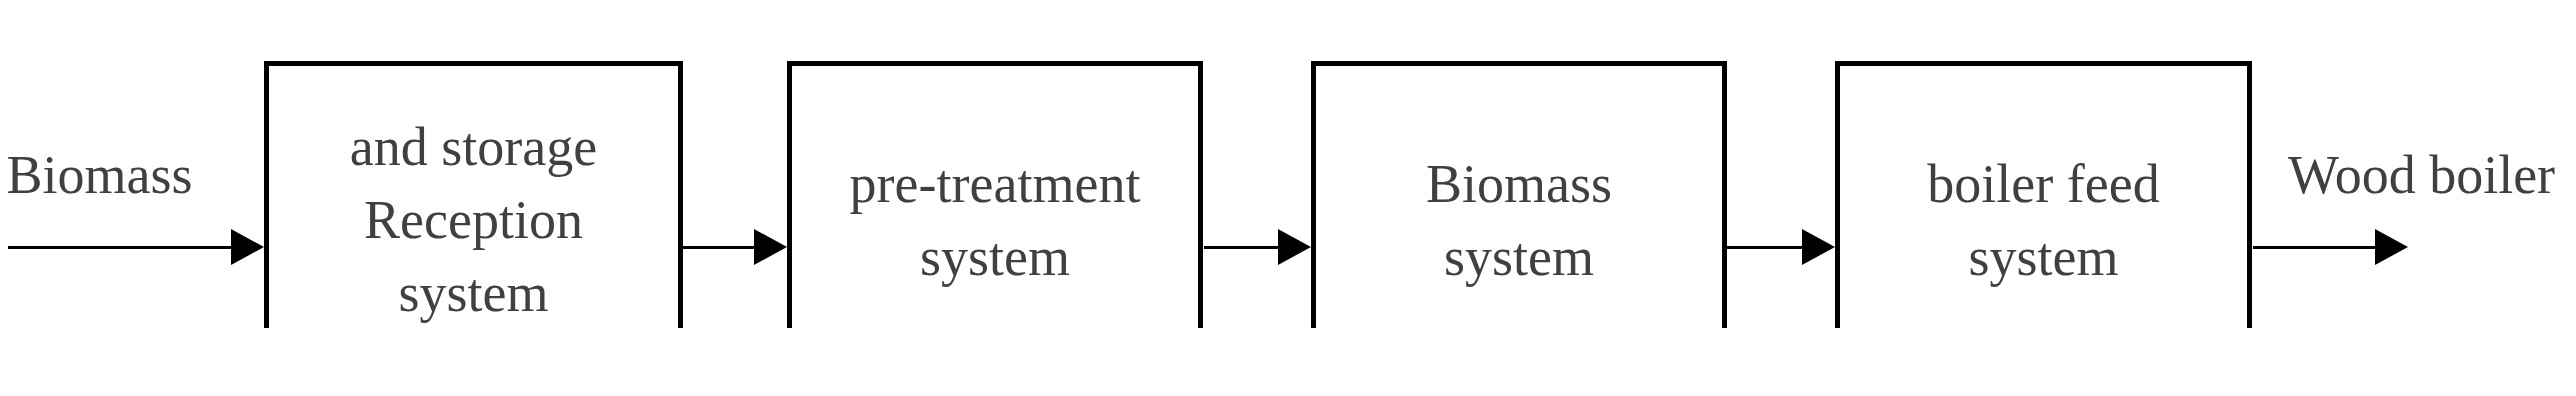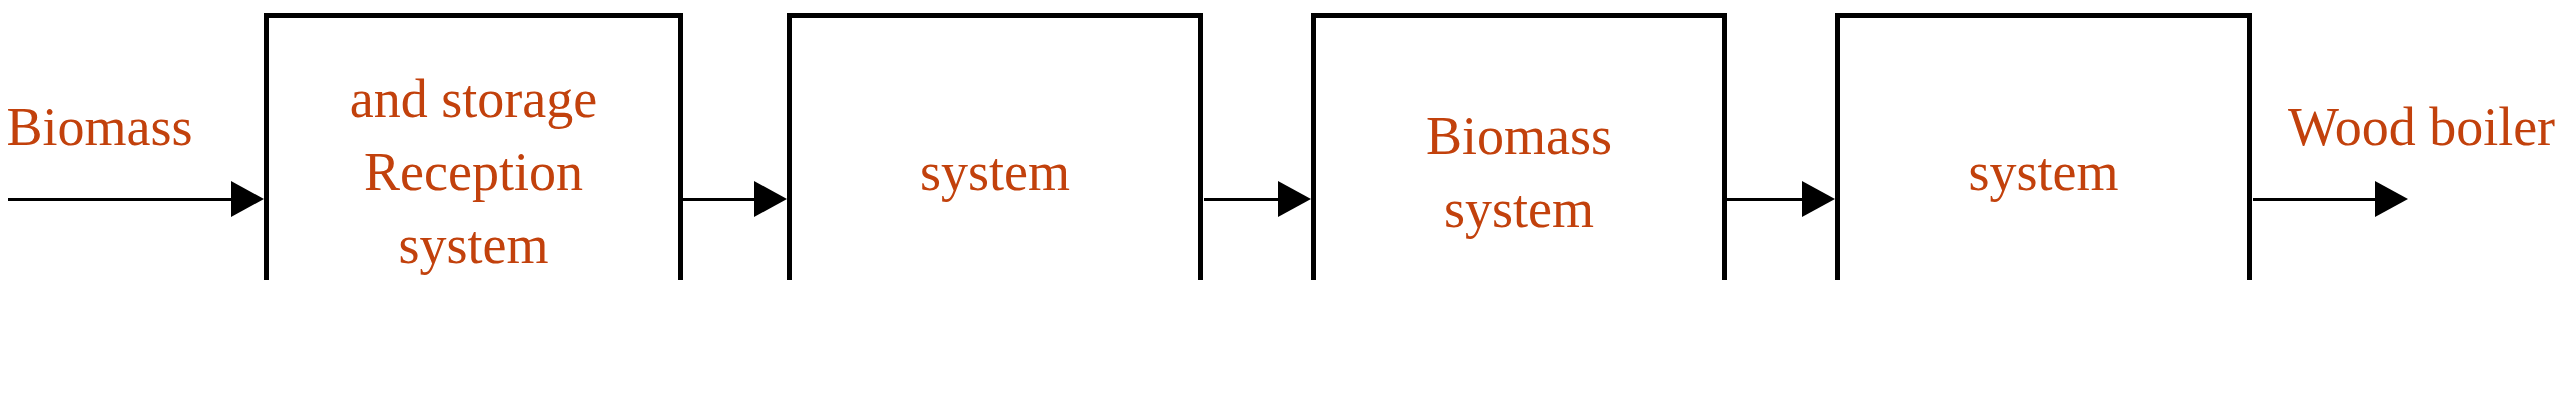--- a/index.html
+++ b/index.html
@@ -6,22 +6,23 @@
     margin: 0;
     padding: 0;
     background: #ffffff;
   }
   .diagram {
     position: relative;
     width: 2576px;
     height: 280px;
     background: #ffffff;
     font-family: "Liberation Serif", "DejaVu Serif", serif;
-    color: #c2410c;
+    color: #404040;
     overflow: hidden;
+    margin-top: 48px;
   }
   .box {
     position: absolute;
     top: 13.3px;
     height: 369px;
     box-sizing: border-box;
     border: 5.8px solid #000000;
     background: #ffffff;
     display: flex;
     align-items: center;
@@ -99,20 +100,21 @@
     </div>
   </div>
 
   <div class="arrow arrow-2">
     <span class="arrow-line"></span>
     <span class="arrow-head"></span>
   </div>
 
   <div class="box box-2">
     <div class="box-text">
+      <div>pre-treatment</div>
       <div>system</div>
     </div>
   </div>
 
   <div class="arrow arrow-3">
     <span class="arrow-line"></span>
     <span class="arrow-head"></span>
   </div>
 
   <div class="box box-3">
@@ -122,20 +124,21 @@
     </div>
   </div>
 
   <div class="arrow arrow-4">
     <span class="arrow-line"></span>
     <span class="arrow-head"></span>
   </div>
 
   <div class="box box-4">
     <div class="box-text">
+      <div>boiler feed</div>
       <div>system</div>
     </div>
   </div>
 
   <div class="arrow arrow-5">
     <span class="arrow-line"></span>
     <span class="arrow-head"></span>
   </div>
 
   <div class="flow-label output-label">Wood boiler</div>

